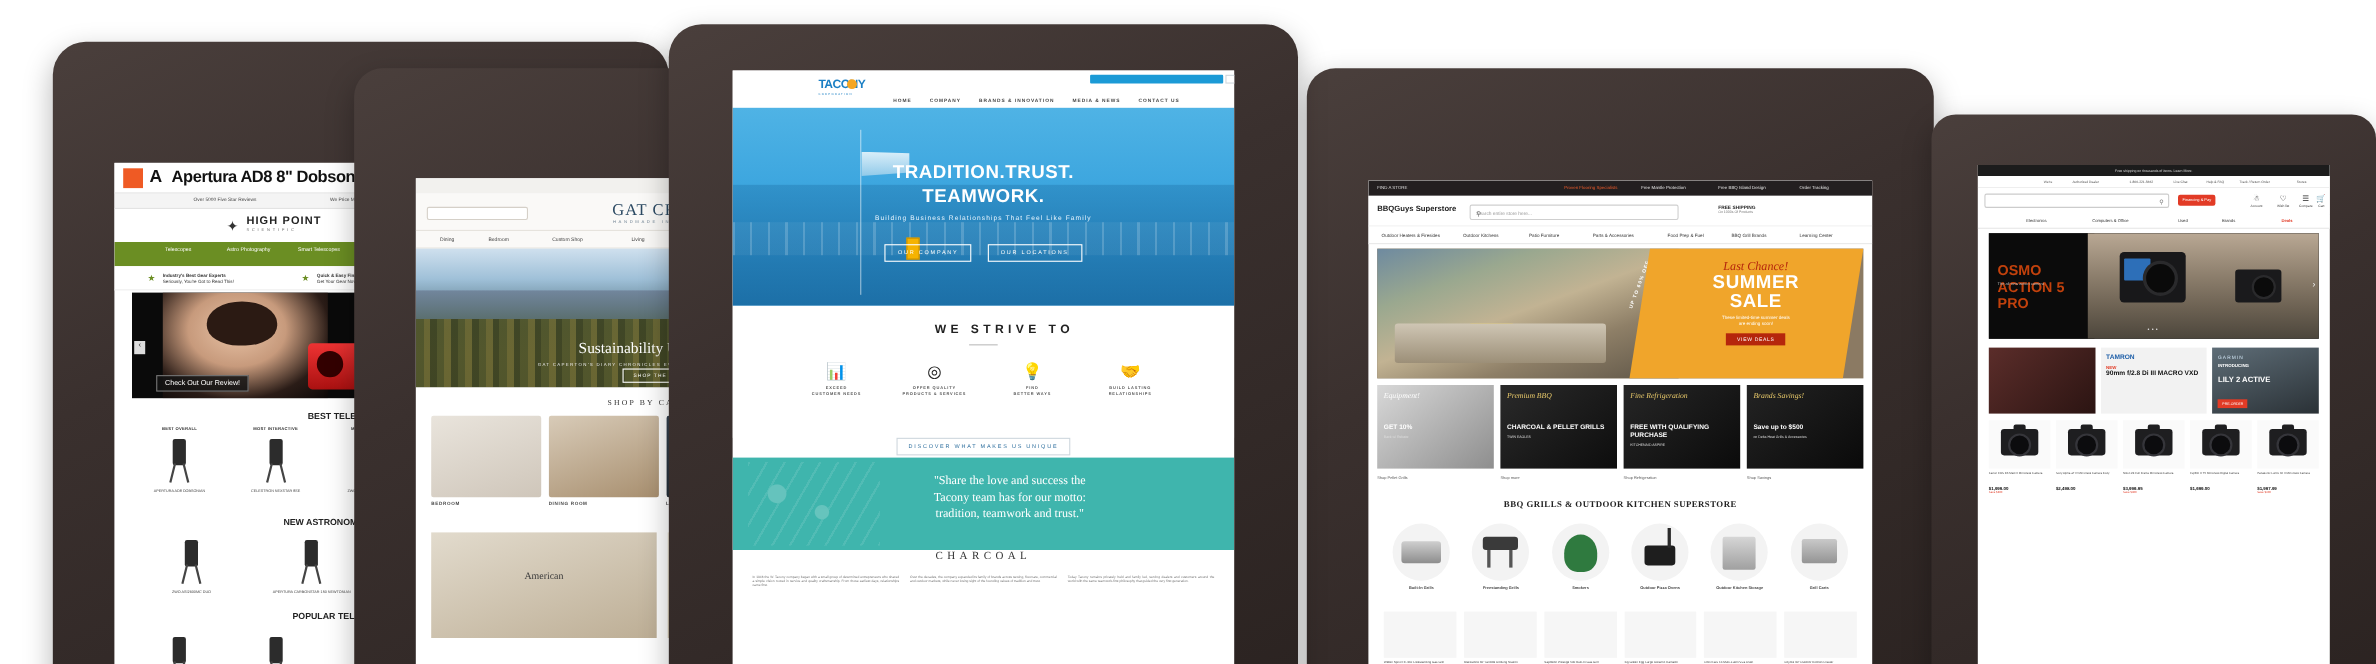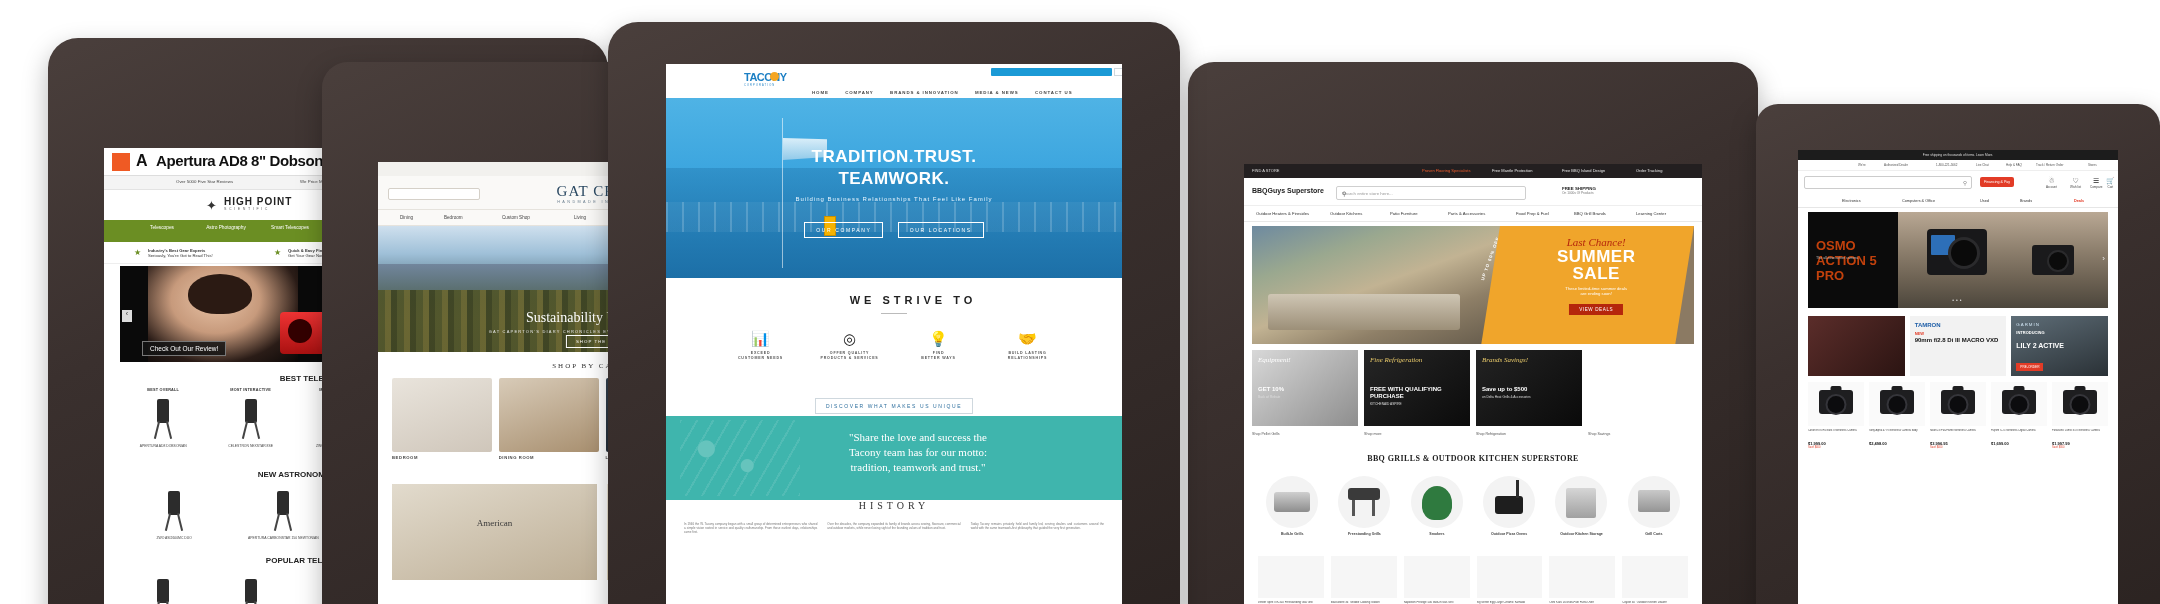--- a/index.html
+++ b/index.html
@@ -625,21 +625,21 @@
 
         <div class="tc-quote">
           <div class="orn"></div>
           <p>
             <span>"Share the love and success the</span><br>
             <span>Tacony team has for our motto:</span><br>
             <span>tradition, teamwork and trust."</span>
           </p>
         </div>
 
-        <div class="tc-hist">HISTORY</div>
+        <div class="tc-hist">CHARCOAL</div>
         <div class="tc-body">
           <div>In 1946 the W. Tacony company began with a small group of determined entrepreneurs who shared a simple vision rooted in service and quality craftsmanship. From those earliest days, relationships came first.</div>
           <div>Over the decades, the company expanded its family of brands across sewing, floorcare, commercial and outdoor markets, while never losing sight of the founding values of tradition and trust.</div>
           <div>Today Tacony remains privately held and family led, serving dealers and customers around the world with the same teamwork-first philosophy that guided the very first generation.</div>
         </div>
 
       </div>
     </div>
   </div>
 
@@ -696,20 +696,25 @@
             </div>
           </div>
         </div>
 
         <div class="bq-tiles">
           <div class="bq-tile" style="background:linear-gradient(140deg,#d8d8d8,#8e8e8e)">
             <div class="s1" style="color:#fff">Equipment!</div>
             <div class="s2">GET 10%</div>
             <div class="s3">Back w/ Rebate</div>
           </div>
+          <div class="bq-tile" style="background:linear-gradient(140deg,#2a2a2a,#0d0d0d)">
+            <div class="s1">Premium BBQ</div>
+            <div class="s2">CHARCOAL &amp; PELLET GRILLS</div>
+            <div class="s3">TWIN EAGLES</div>
+          </div>
           <div class="bq-tile" style="background:linear-gradient(140deg,#262626,#0b0b0b)">
             <div class="s1">Fine Refrigeration</div>
             <div class="s2">FREE WITH QUALIFYING PURCHASE</div>
             <div class="s3">KITCHENAID ASPIRE</div>
           </div>
           <div class="bq-tile" style="background:linear-gradient(140deg,#232323,#0a0a0a)">
             <div class="s1">Brands Savings!</div>
             <div class="s2">Save up to $500</div>
             <div class="s3">on Delta Heat Grills &amp; Accessories</div>
           </div>

